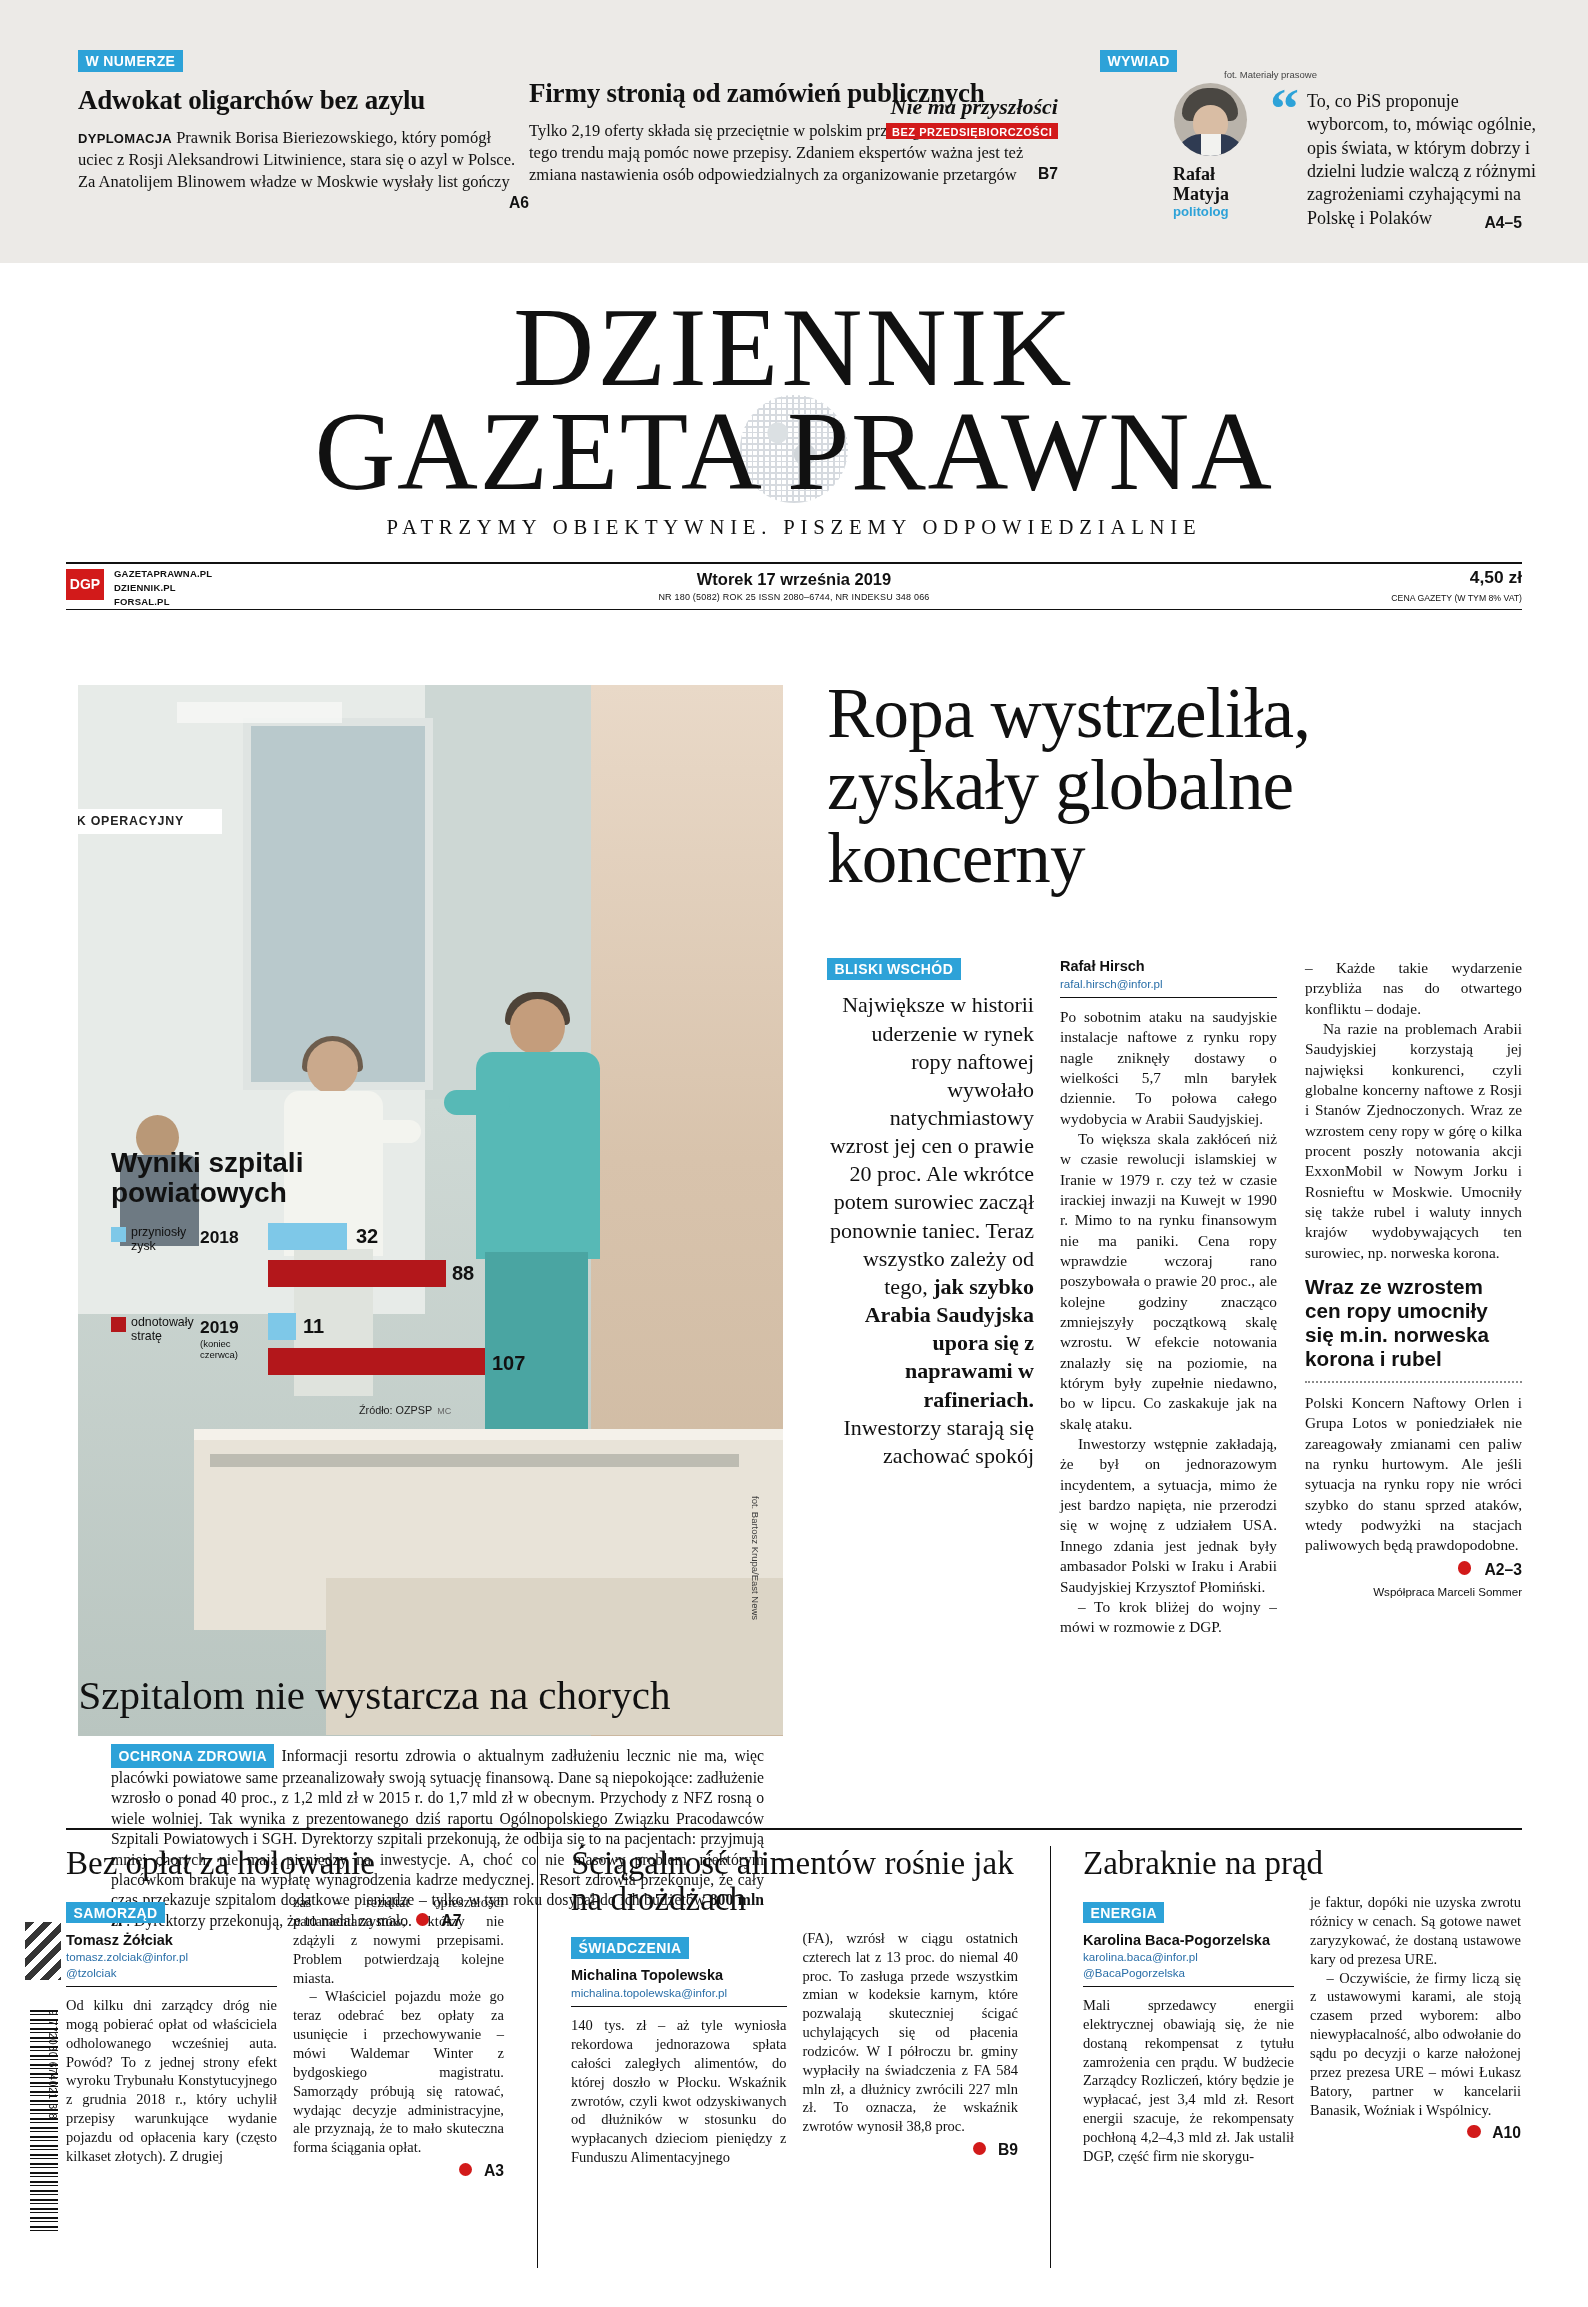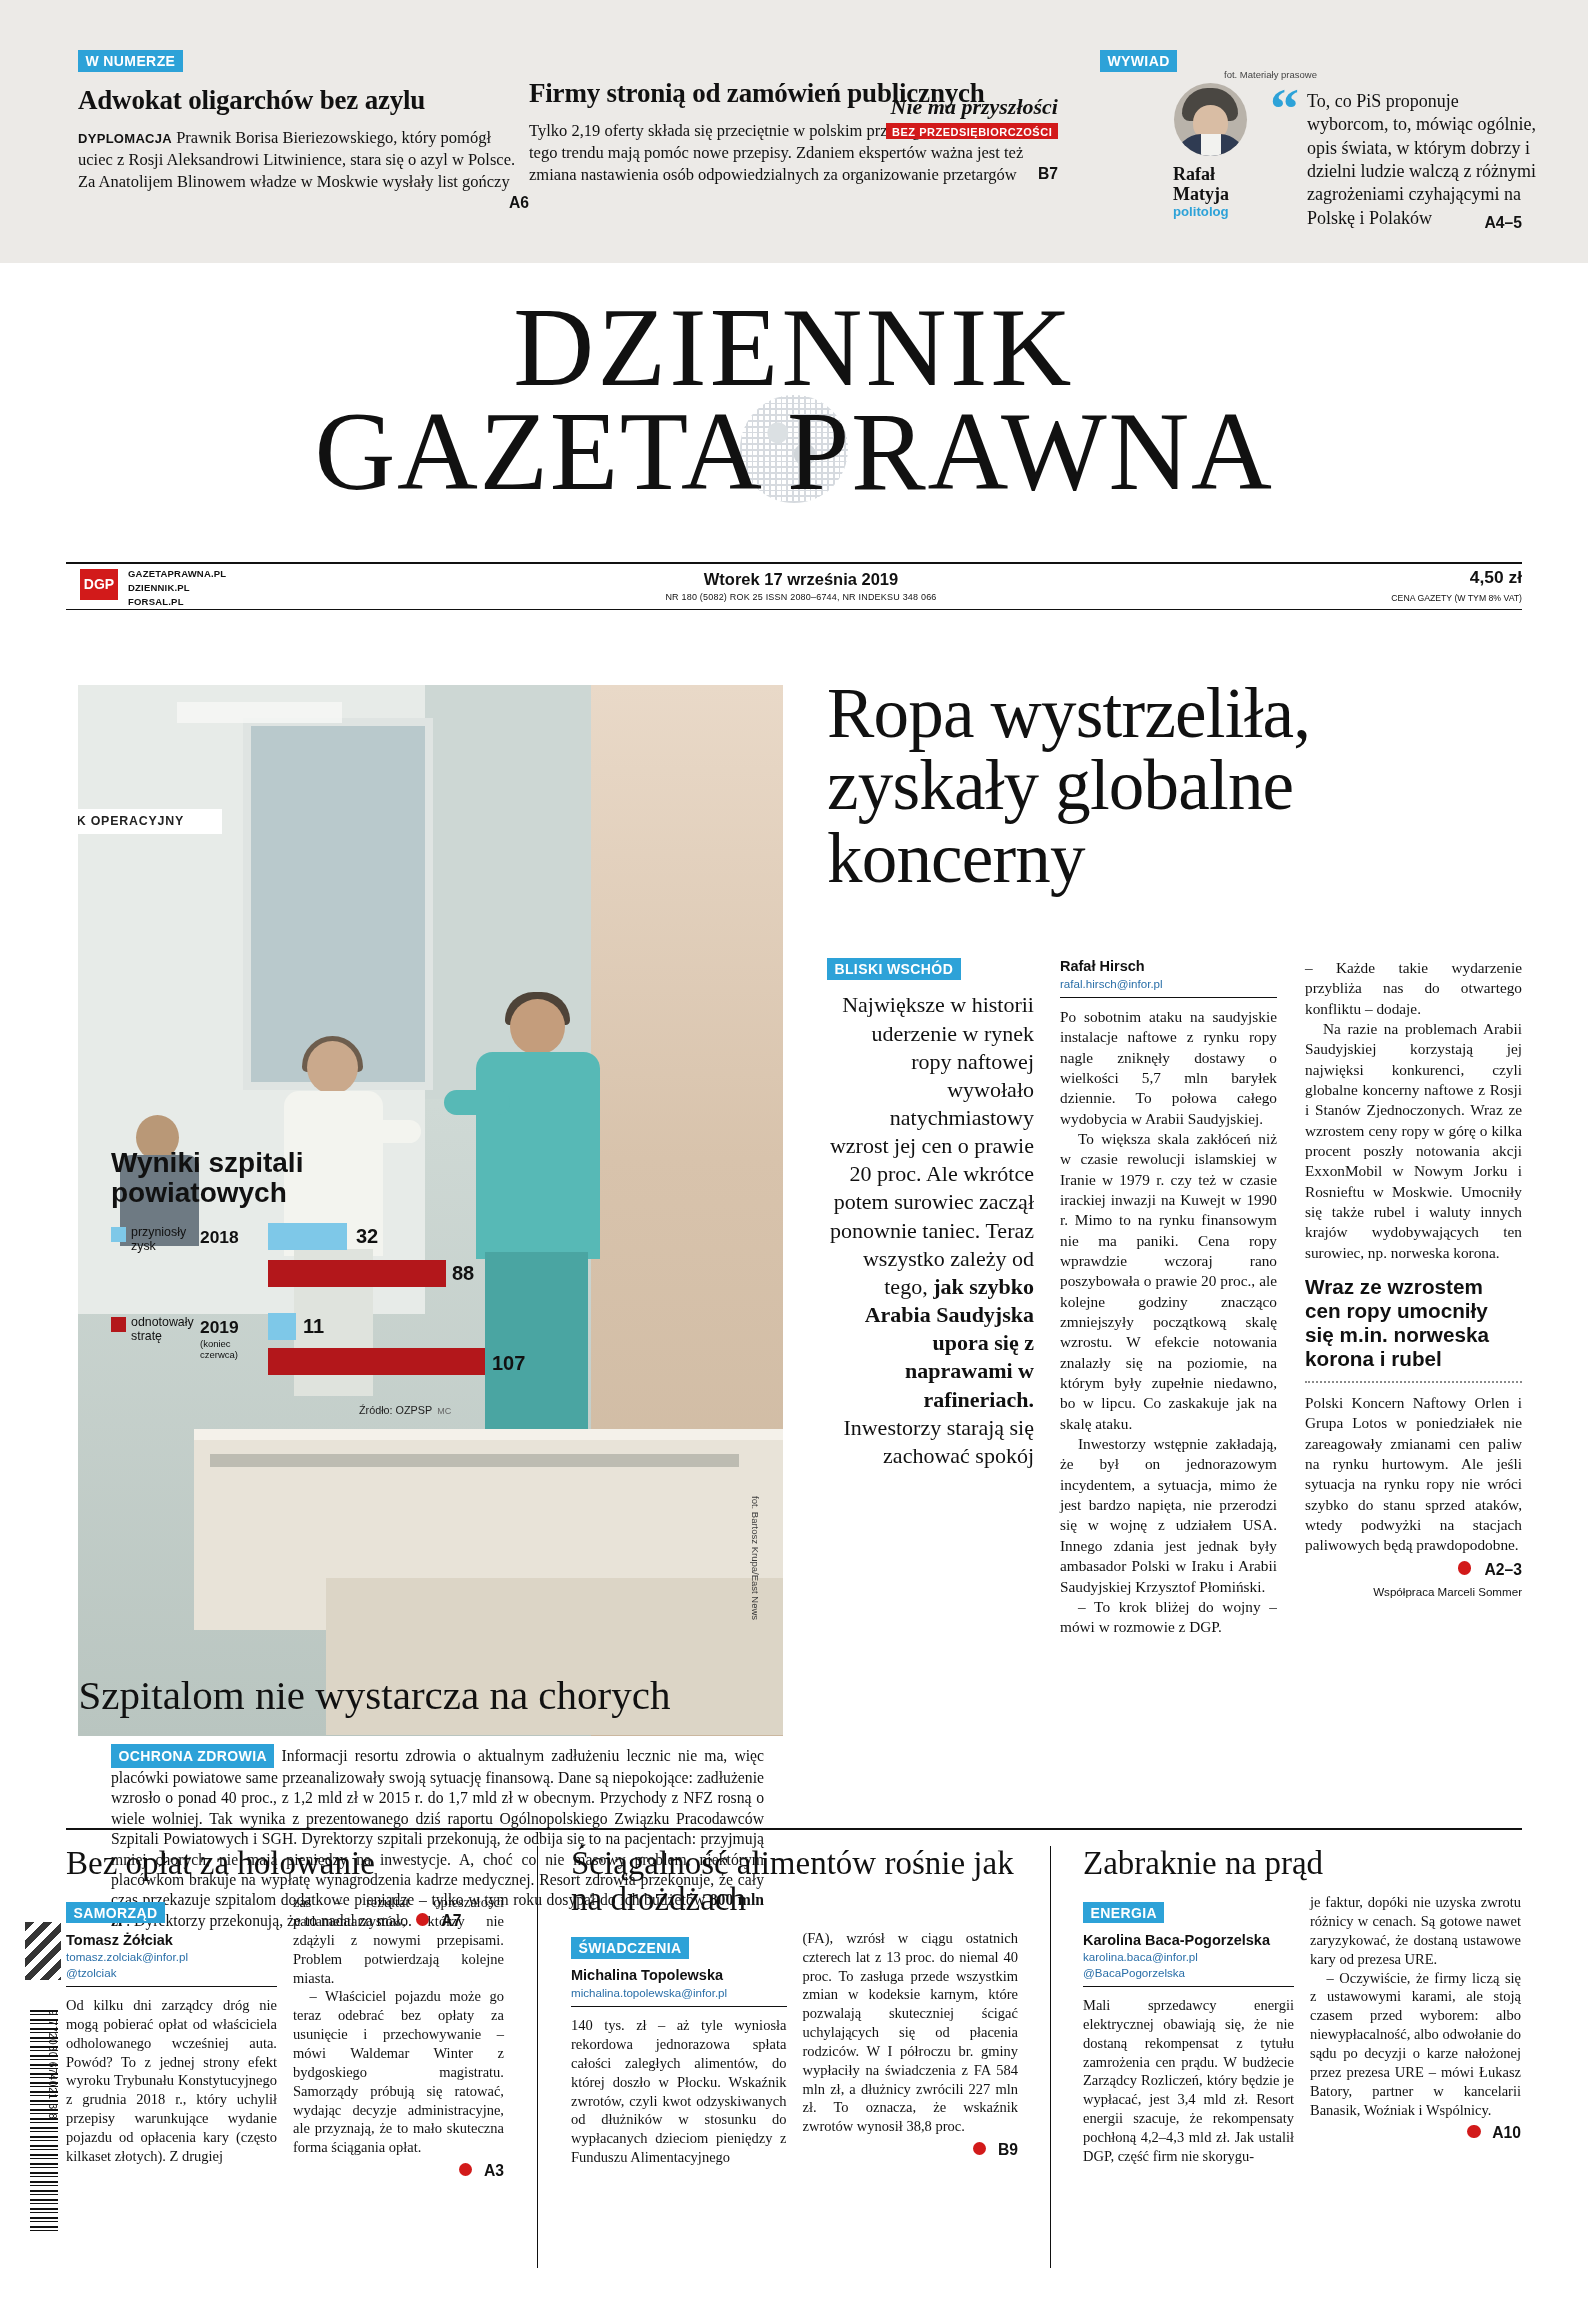--- a/index.html
+++ b/index.html
@@ -57,21 +57,21 @@
          background:radial-gradient(circle at 35% 35%, #9aa7b2 0 10%, transparent 11%),
                     radial-gradient(circle at 60% 55%, #7e8c98 0 12%, transparent 13%),
                     repeating-linear-gradient(0deg,#8b98a4 0 1.7px,transparent 1.7px 5.8px),
                     repeating-linear-gradient(90deg,#8b98a4 0 1.7px,transparent 1.7px 5.8px);}
   .mh-slogan{position:absolute;top:253px;width:100%;text-align:center;font-family:"Liberation Serif",serif;
              font-size:20.7px;letter-spacing:5.8px;}
   .mh-rule{position:absolute;left:66px;right:66px;height:1.7px;background:#111;}
   .mh-rule.r1{top:299px;}
   .mh-rule.r2{top:346px;height:0.8px;background:#111;}
 
-  .mh-meta{position:absolute;left:80px;right:66px;top:304px;height:41px;}
+  .mh-meta{position:absolute;left:66px;right:66px;top:304px;height:41px;}
   .dgp-logo{position:absolute;left:0;top:1.7px;width:38px;height:31px;background:#d21a1a;color:#fff;
             font-family:"Liberation Sans",sans-serif;font-size:14px;font-weight:700;
             display:flex;align-items:center;justify-content:center;}
   .mh-sites{position:absolute;left:48px;top:0;font-family:"Liberation Sans",sans-serif;
             font-size:9.5px;font-weight:700;line-height:1.45;letter-spacing:0.2px;}
   .mh-date{position:absolute;left:0;right:0;top:3.3px;text-align:center;font-family:"Liberation Sans",sans-serif;
            font-size:16.5px;font-weight:700;}
   .mh-issue{position:absolute;left:0;right:0;top:25px;text-align:center;font-family:"Liberation Sans",sans-serif;
             font-size:9px;letter-spacing:0.2px;}
   .mh-price{position:absolute;right:0;top:0;text-align:right;}
@@ -244,20 +244,21 @@
         </div>
       </div>
 
     </div>
   </div>
 
   <div class="masthead">
     <div class="globe"></div>
     <div class="mh-line mh1">DZIENNIK</div>
     <div class="mh-line mh2">GAZETA PRAWNA</div>
+    <div class="mh-slogan">PATRZYMY  OBIEKTYWNIE.   PISZEMY  ODPOWIEDZIALNIE</div>
     <div class="mh-rule r1"></div>
     <div class="mh-rule r2"></div>
     <div class="mh-meta">
       <div class="dgp-logo">DGP</div>
       <div class="mh-sites" style="white-space:pre-line">GAZETAPRAWNA.PL
 DZIENNIK.PL
 FORSAL.PL</div>
       <div class="mh-date">Wtorek  17 września 2019</div>
       <div class="mh-issue">NR 180 (5082) ROK 25 ISSN 2080–6744, NR INDEKSU 348 066</div>
       <div class="mh-price">

